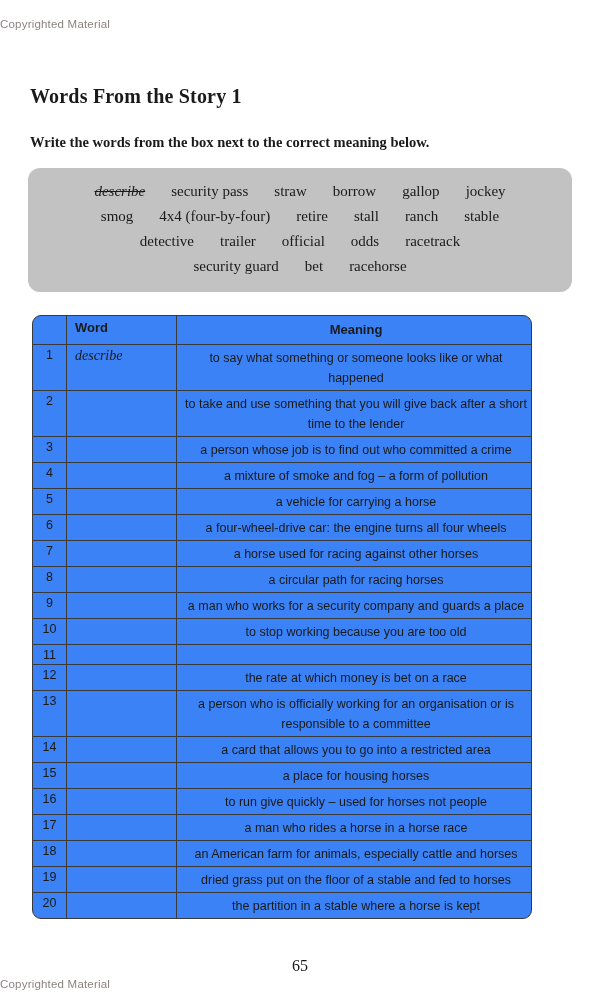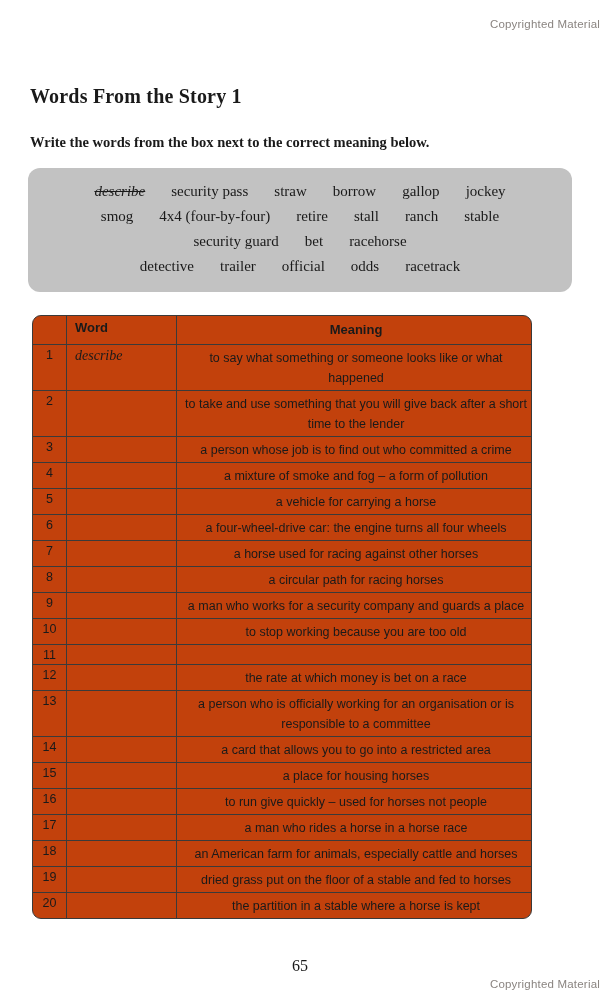--- a/index.html
+++ b/index.html
@@ -3,21 +3,21 @@
 <meta charset="utf-8">
 <style>
   * { margin:0; padding:0; box-sizing:border-box; }
   html,body { background:#ffffff; }
   body {
     width:600px; height:1008px; overflow:hidden;
     font-family:"Liberation Serif", serif;
     color:#1a1a1a; position:relative;
   }
   .copyright {
-    text-align:right; font-family:"Liberation Sans", sans-serif;
+    text-align:left; font-family:"Liberation Sans", sans-serif;
     font-size:11.5px; color:#8a8480; letter-spacing:0.2px;
   }
   .copyright.top { padding-top:18px; }
   .copyright.bottom { position:absolute; bottom:18px; left:0; right:0; }
 
   .page-title {
     margin:55px 30px 0 30px;
     font-size:20px; font-weight:bold; letter-spacing:0.2px;
   }
   .instruction {
@@ -43,21 +43,21 @@
   }
 
   .vocab-table {
     margin:23px 0 0 32px;
     width:500px;
     border:1.2px solid #3a3a3a;
     border-radius:9px;
     overflow:hidden;
     font-family:"Liberation Sans", sans-serif;
     font-size:12.5px;
-    background:#c2410c;
+    background:#3b82f6;
   }
   .trow { display:flex; border-bottom:1px solid #3a3a3a; }
   .trow:last-child { border-bottom:none; }
   .c-num {
     width:34px; flex:0 0 34px; border-right:1px solid #3a3a3a;
     text-align:center; padding:3px 0 2px 0;
   }
   .c-word {
     width:110px; flex:0 0 110px; border-right:1px solid #3a3a3a;
     padding:3px 6px 2px 8px;
@@ -101,31 +101,31 @@
   </div>
   <div class="line">
     <span>smog</span>
     <span>4x4 (four-by-four)</span>
     <span>retire</span>
     <span>stall</span>
     <span>ranch</span>
     <span>stable</span>
   </div>
   <div class="line">
-    <span>security guard</span>
-    <span>bet</span>
-    <span>racehorse</span>
-  </div>
-  <div class="line">
     <span>detective</span>
     <span>trailer</span>
     <span>official</span>
     <span>odds</span>
     <span>racetrack</span>
   </div>
+  <div class="line">
+    <span>security guard</span>
+    <span>bet</span>
+    <span>racehorse</span>
+  </div>
 </div>
 
 <div class="vocab-table">
   <div class="trow head">
     <div class="c-num"></div>
     <div class="c-word">Word</div>
     <div class="c-meaning">Meaning</div>
   </div>
 
   <div class="trow">

